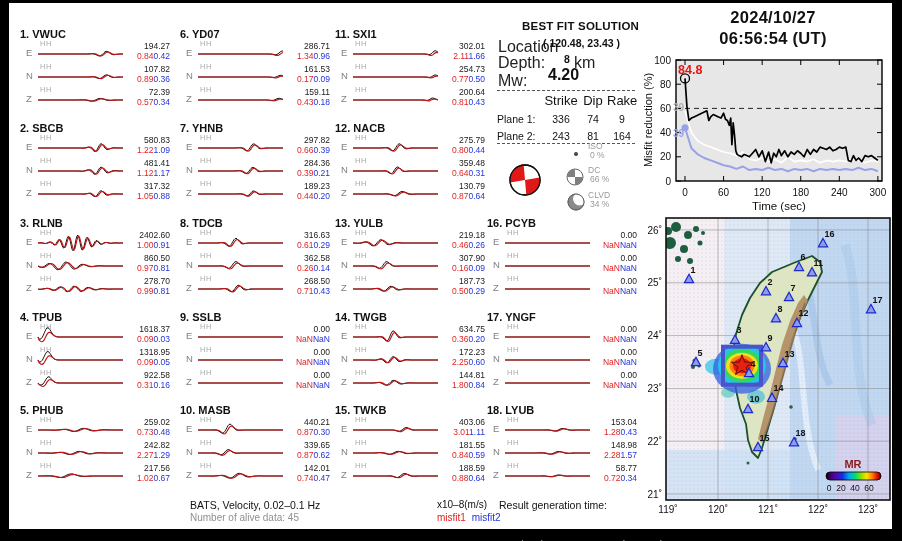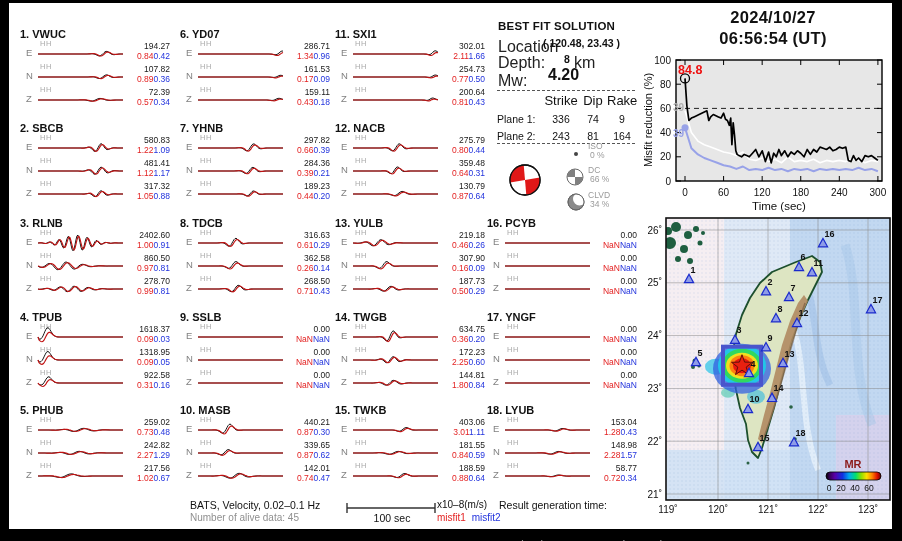--- a/index.html
+++ b/index.html
@@ -748,21 +748,21 @@
           </svg>
           <div class="vals">
             <div class="amp">58.77</div>
             <div class="mis"><span class="m1">0.72</span><span class="m2">0.34</span></div>
           </div>
         </div>
       </div>
     </div>
 
   <div>
-    <div class="abs sol-title" style="left:498px;top:20px;">BEST FIT SOLUTION</div>
+    <div class="abs sol-title" style="left:522px;top:20px;">BEST FIT SOLUTION</div>
     <div class="abs sol-lab" style="left:498px;top:38px;">Location</div>
     <div class="abs sol-bold" style="left:543px;top:37px;">( 120.48, 23.43 )</div>
     <div class="abs sol-lab" style="left:498px;top:54px;">Depth:</div>
     <div class="abs sol-bold" style="left:564px;top:53px;">8</div>
     <div class="abs sol-lab" style="left:574px;top:54px;">km</div>
     <div class="abs sol-lab" style="left:498px;top:72px;">Mw:</div>
     <div class="abs mw-big" style="left:548px;top:66px;">4.20</div>
     <div class="dashline" style="left:497px;top:90px;"></div>
     <div id="plane-table">
         <div class="ptable" style="top:93px;">
@@ -994,28 +994,20 @@
         <text x="28" y="298" font-size="10" text-anchor="middle" fill="#111">119˚</text>
         <text x="78" y="298" font-size="10" text-anchor="middle" fill="#111">120˚</text>
         <text x="128" y="298" font-size="10" text-anchor="middle" fill="#111">121˚</text>
         <text x="178" y="298" font-size="10" text-anchor="middle" fill="#111">122˚</text>
         <text x="228" y="298" font-size="10" text-anchor="middle" fill="#111">123˚</text>
       </svg></div>
 
   <div class="abs f-main" style="left:190px;top:499px;">BATS, Velocity, 0.02–0.1 Hz</div>
   <div class="abs f-sub" style="left:190px;top:512px;">Number of alive data: 45</div>
 
-  <div class="abs" style="left:344px;top:498px;width:96px;height:30px;">
-    <svg width="96" height="30">
-      <line x1="3" y1="10" x2="91" y2="10" stroke="#333" stroke-width="1.4"></line>
-      <line x1="3" y1="5" x2="3" y2="15" stroke="#333" stroke-width="1.4"></line>
-      <line x1="91" y1="5" x2="91" y2="15" stroke="#333" stroke-width="1.4"></line>
-    </svg>
-    <div class="abs" style="left:0;top:14px;width:96px;text-align:center;font-size:10.5px;color:#111;">100 sec</div>
-  </div>
 
   <div class="abs f-main" style="left:437px;top:499px;font-size:10px;">x10–8(m/s)</div>
   <div class="abs" style="left:437px;top:512px;font-size:10px;white-space:nowrap;">
     <span style="color:#e32222;">misfit1</span>
     <span style="color:#2233dd;margin-left:3px;">misfit2</span>
   </div>
 
   <div class="abs f-main" style="left:499px;top:499px;">Result generation time:</div>
   <div class="abs f-sub" style="left:488px;top:538px;font-size:14px;">2024/10/27 14:58:52 (UT+8)</div>
 </div>

